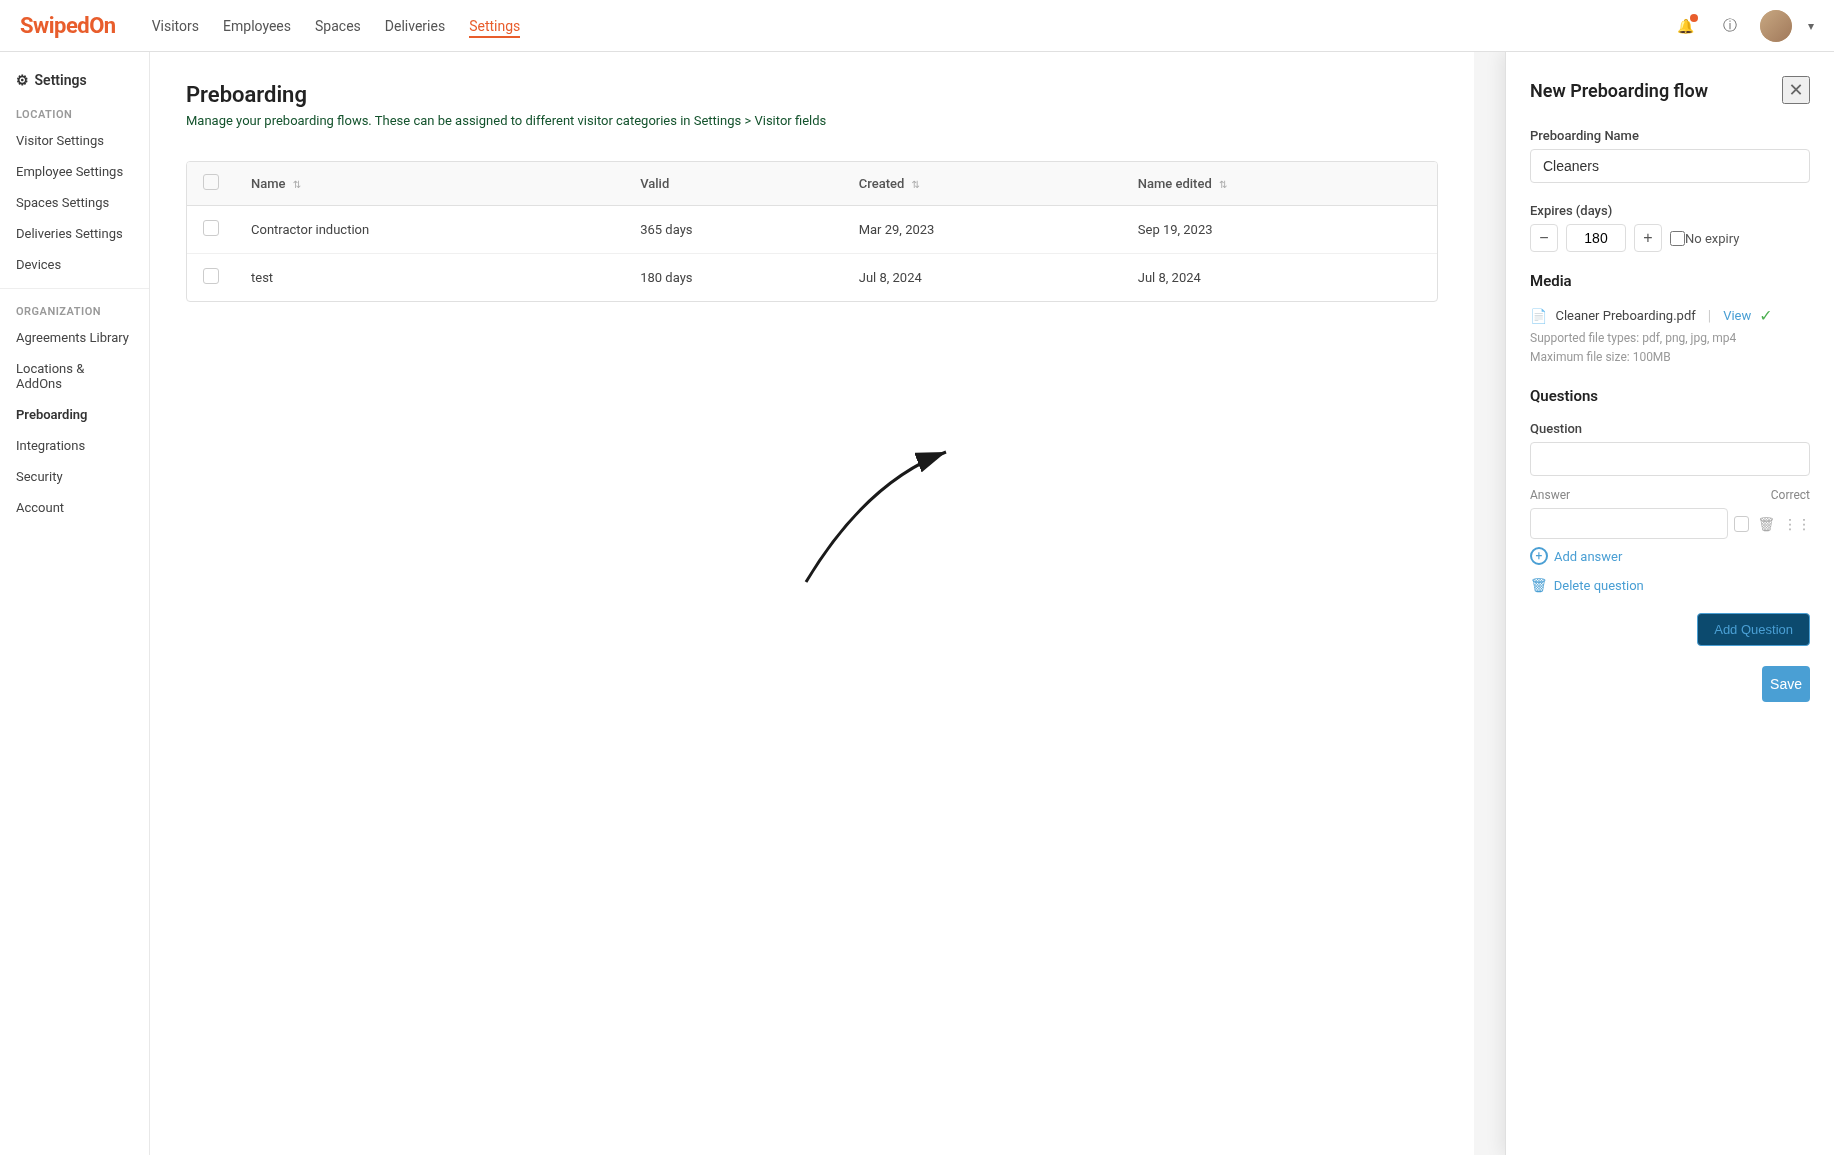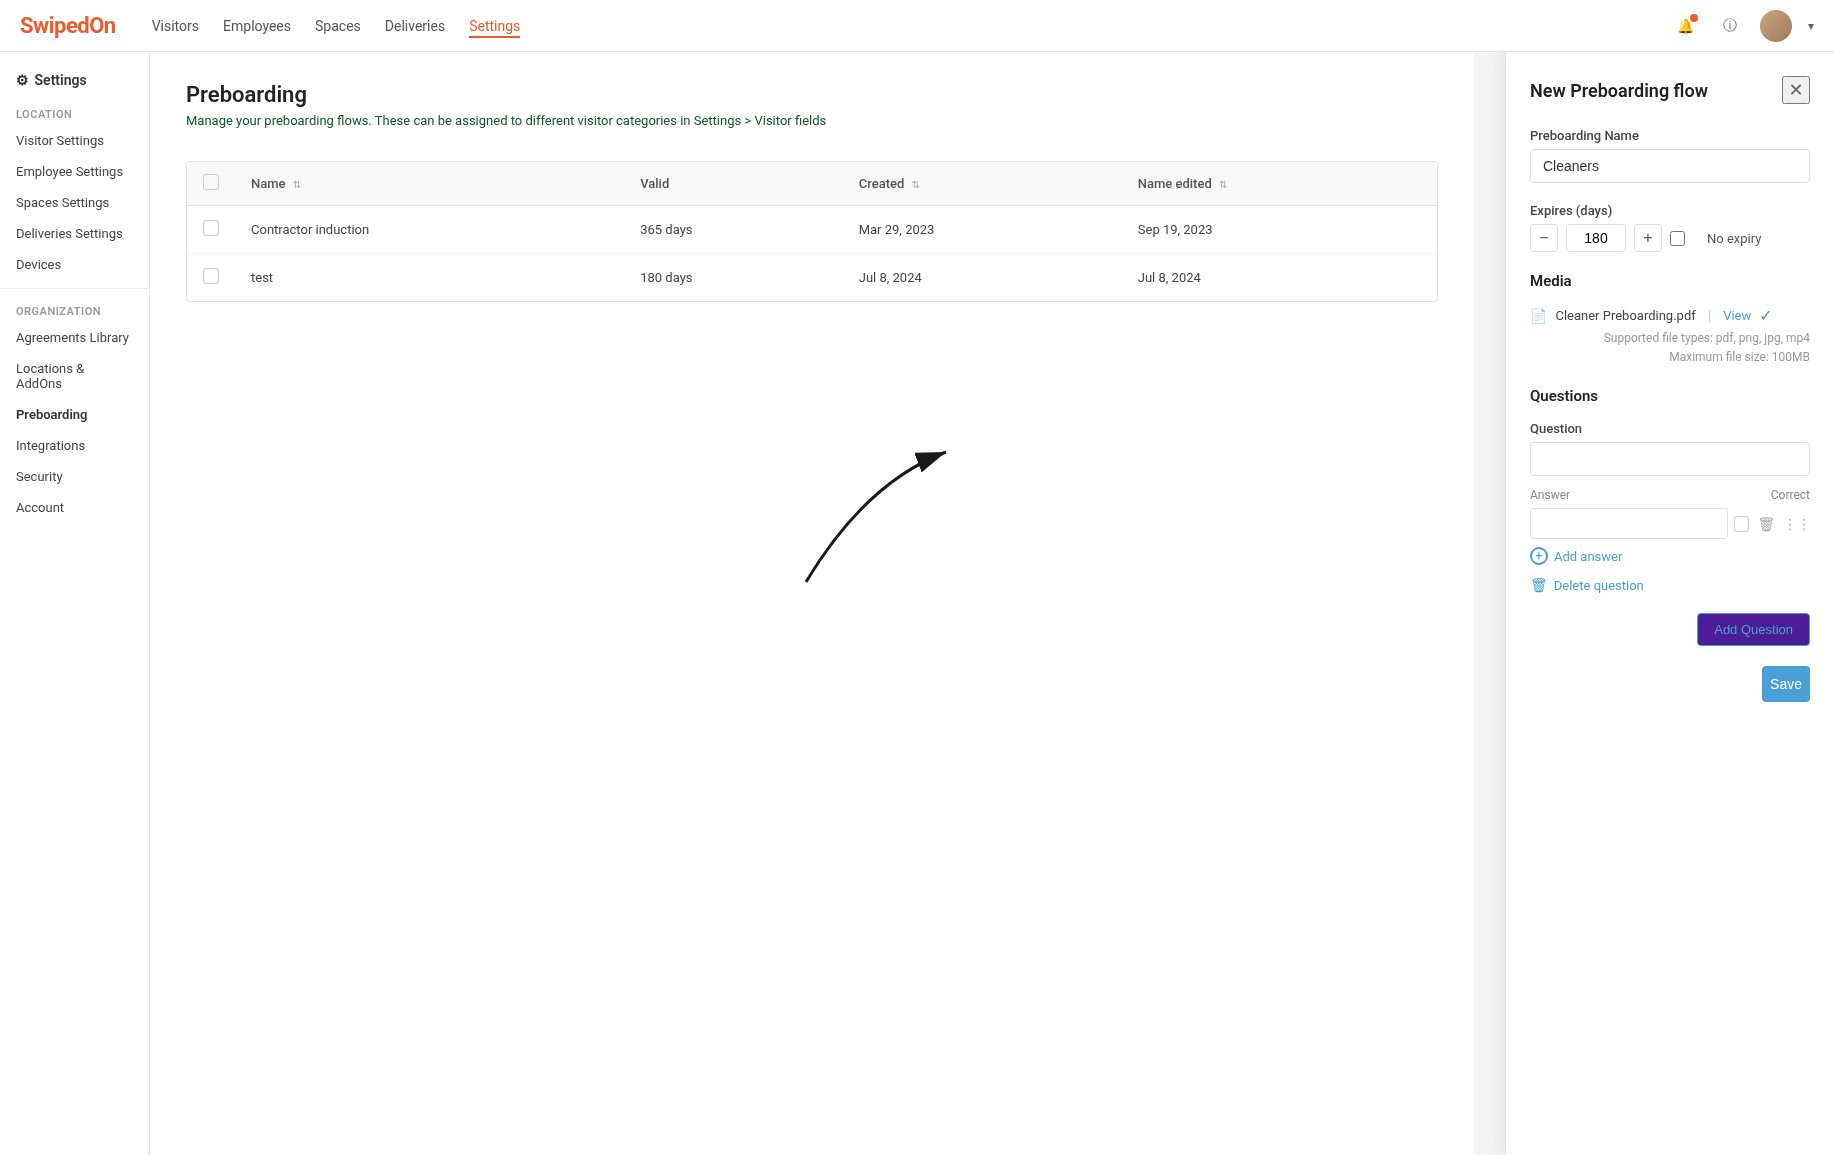--- a/index.html
+++ b/index.html
@@ -48,52 +48,52 @@
     .close-btn { width: 28px; height: 28px; display: flex; align-items: center; justify-content: center; cursor: pointer; color: #666; font-size: 18px; }
 
     .field-label { font-size: 13px; font-weight: 500; color: #444; margin-bottom: 6px; display: block; }
     .field-group { margin-bottom: 20px; }
     .text-input { width: 100%; border: 1px solid #ddd; border-radius: 4px; padding: 8px 12px; font-size: 14px; color: #333; outline: none; }
 
     
     .expires-row { display: flex; align-items: center; gap: 8px; }
     .stepper-btn { width: 28px; height: 28px; border: 1px solid #ddd; background: #fff; border-radius: 4px; display: flex; align-items: center; justify-content: center; cursor: pointer; font-size: 16px; color: #555; }
     .stepper-value { width: 60px; text-align: center; border: 1px solid #ddd; border-radius: 4px; padding: 5px 8px; font-size: 14px; }
-    .checkbox-label { display: flex; align-items: flex-end; gap: 22px; font-size: 13px; color: #555; cursor: pointer; }
+    .checkbox-label { display: flex; align-items: flex-end; gap: 0; font-size: 13px; color: #555; cursor: pointer; }
     .checkbox-label input { width: 15px; height: 15px; }
 
     
     .media-section { margin-bottom: 20px; }
     .media-file-row { display: flex; align-items: center; gap: 8px; margin-bottom: 4px; }
     .file-icon { color: #aaa; font-size: 14px; }
     .file-name { font-size: 13px; color: #444; }
     .view-link { font-size: 13px; color: #4a9fd4; text-decoration: none; cursor: pointer; }
     .check-circle { color: #4caf50; font-size: 16px; }
-    .media-hint { font-size: 12px; color: #999; line-height: 1.6; text-align: right; }
+    .media-hint { font-size: 12px; color: #999; line-height: 1.6; }
 
     
     .questions-section { margin-bottom: 20px; }
     .section-title { font-size: 15px; font-weight: 600; color: #222; margin-bottom: 16px; }
     .question-label { font-size: 13px; font-weight: 500; color: #444; margin-bottom: 6px; display: block; }
     .question-input { width: 100%; border: 1px solid #ddd; border-radius: 4px; padding: 8px 12px; font-size: 14px; color: #333; margin-bottom: 12px; outline: none; }
 
     .answer-header { display: flex; justify-content: space-between; font-size: 12px; color: #888; margin-bottom: 6px; }
     .answer-row { display: flex; align-items: center; gap: 6px; margin-bottom: 8px; }
     .answer-input { flex: 1; border: 1px solid #ddd; border-radius: 4px; padding: 7px 10px; font-size: 13px; }
     .answer-check { width: 16px; height: 16px; border: 1px solid #ccc; border-radius: 3px; cursor: pointer; }
     .answer-icon-btn { width: 26px; height: 26px; display: flex; align-items: center; justify-content: center; color: #aaa; cursor: pointer; font-size: 14px; }
 
     .add-answer-btn { display: flex; align-items: center; gap: 6px; color: #4a9fd4; font-size: 13px; cursor: pointer; margin-bottom: 12px; }
     .add-answer-icon { width: 18px; height: 18px; border: 2px solid #4a9fd4; border-radius: 50%; display: flex; align-items: center; justify-content: center; font-size: 12px; color: #4a9fd4; }
 
     .delete-question-btn { display: flex; align-items: center; gap: 6px; color: #4a9fd4; font-size: 13px; cursor: pointer; margin-bottom: 20px; }
     .trash-icon { font-size: 14px; color: #4a9fd4; }
 
     .add-question-btn { display: flex; justify-content: flex-end; margin-bottom: 20px; }
-    .btn-outline { border: 1px solid #4a9fd4; color: #4a9fd4; background: #4c1d95; padding: 8px 16px; border-radius: 4px; font-size: 13px; cursor: pointer; }
+    .btn-outline { border: 1px solid #4a9fd4; color: #4a9fd4; background: #0c4a6e; padding: 8px 16px; border-radius: 4px; font-size: 13px; cursor: pointer; }
 
     .save-btn { display: flex; justify-content: flex-end; }
     .btn-primary { background: #4a9fd4; color: #fff; border: none; padding: 10px 8px; border-radius: 4px; font-size: 14px; cursor: pointer; font-weight: 500; }
 
     
     .pipe { color: #ccc; margin: 0 4px; }
 
     
     .settings-icon-wrap { display: flex; align-items: center; gap: 6px; font-size: 14px; font-weight: 600; color: #333; padding: 0 16px 12px; }
   </style>

